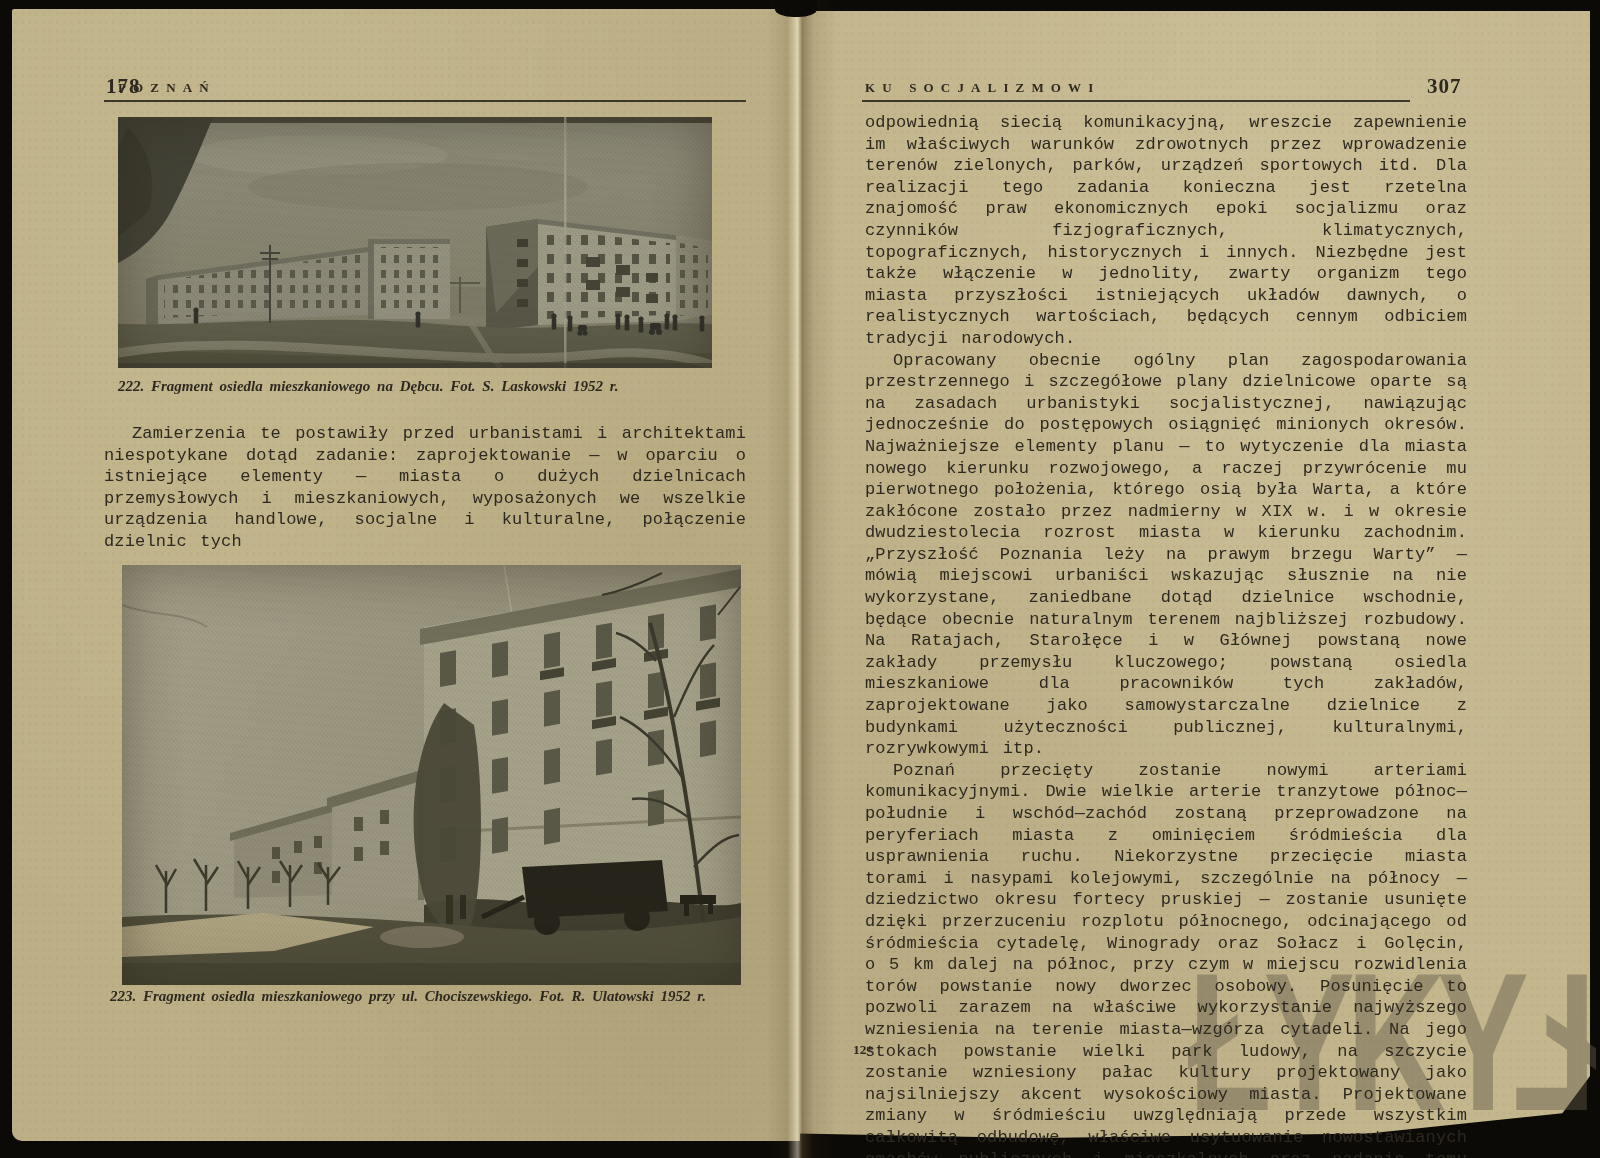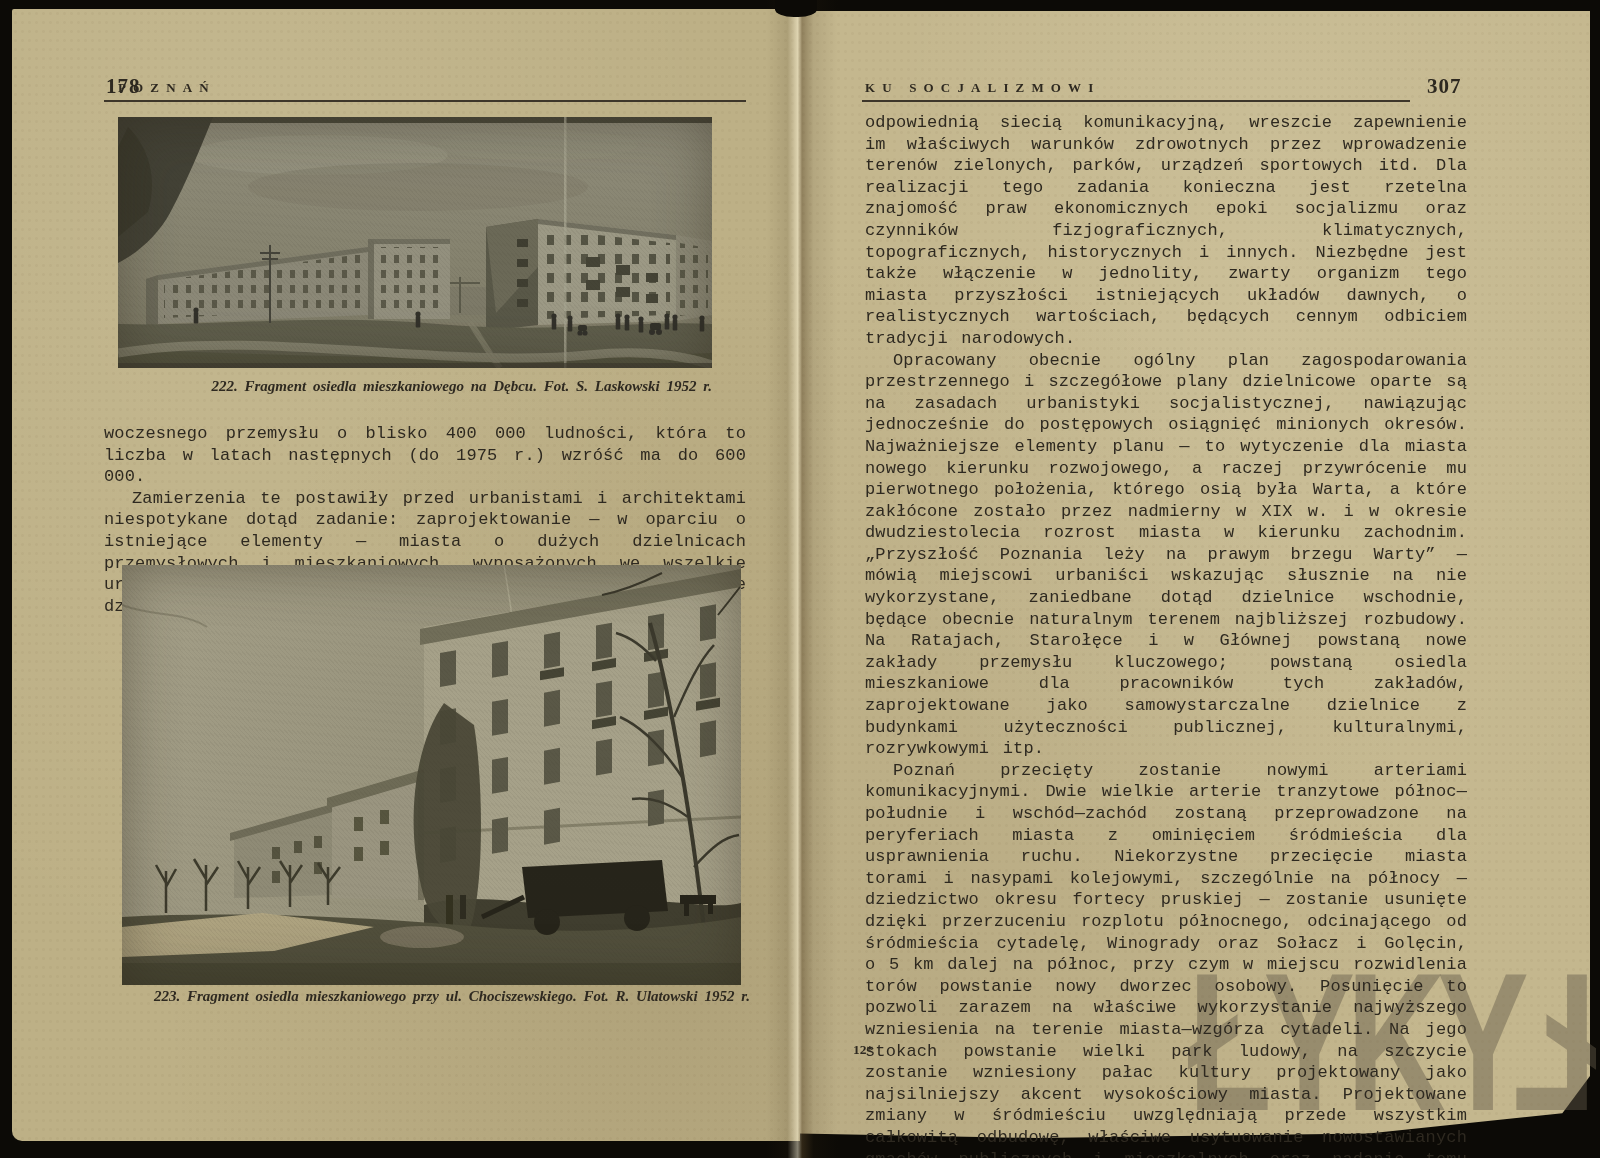--- a/index.html
+++ b/index.html
@@ -55,21 +55,21 @@
   .photo{position:absolute;overflow:hidden;background:#7e7b68;}
   .photo svg{display:block;width:100%;height:100%;}
   .photo::after{
     content:"";position:absolute;inset:0;pointer-events:none;
     background-image:repeating-linear-gradient(48deg, rgba(43,38,28,0.06) 0 1px, transparent 1px 3px);
     box-shadow: inset 0 0 55px rgba(44,38,24,0.45);
   }
   #photo-1{left:118px;top:117px;width:594px;height:251px;}
   #photo-2{left:122px;top:565px;width:619px;height:420px;}
   .caption{
-    position:absolute;text-align:right;font-style:italic;font-weight:bold;
+    position:absolute;text-align:left;font-style:italic;font-weight:bold;
     font-size:15px;word-spacing:3px;color:#2e2920;
   }
   #caption-1{left:118px;top:378px;width:594px;}
   #caption-2{left:110px;top:988px;width:640px;}
   
   .body-text{
     position:absolute;text-align:justify;font-size:17px;line-height:21.6px;
     word-spacing:3.2px;letter-spacing:0.15px;font-family:Liberation Mono, monospace;
   }
   .body-text p{margin:0;}
@@ -199,21 +199,20 @@
     <circle cx="462" cy="216" r="2.6"></circle>
         <circle cx="467" cy="216" r="2.6"></circle>
   </g>
   <rect x="446" y="0" width="2.5" height="251" fill="#a5a28e" opacity="0.8"></rect>
   <rect x="0" y="246" width="594" height="5" fill="#413f33" opacity="0.7"></rect>
 </svg>
 </div>
 <div class="caption" id="caption-1">222.  Fragment osiedla mieszkaniowego na Dębcu. Fot. S. Laskowski 1952 r.</div>
 
 <div class="body-text" id="left-body">
-  <p>woczesnego przemysłu o blisko 400 000 ludności, która to liczba w latach następnych (do 1975 r.) wzróść ma do 600 000.</p>
   <p class="indent">Zamierzenia te postawiły przed urbanistami i architektami niespotykane dotąd zadanie: zaprojektowanie — w oparciu o istniejące elementy — miasta o dużych dzielnicach przemysłowych i mieszkaniowych, wyposażonych we wszelkie urządzenia handlowe, socjalne i kulturalne, połączenie dzielnic tych</p>
 </div>
 
 <div class="photo" id="photo-2">
 <svg viewBox="0 0 619 420" preserveAspectRatio="none">
   <defs>
     <linearGradient id="sky2" x1="0" y1="0" x2="1" y2="0.3">
       <stop offset="0" stop-color="#a49f88"></stop>
           <stop offset="1" stop-color="#8f8b74"></stop>
     </linearGradient>

